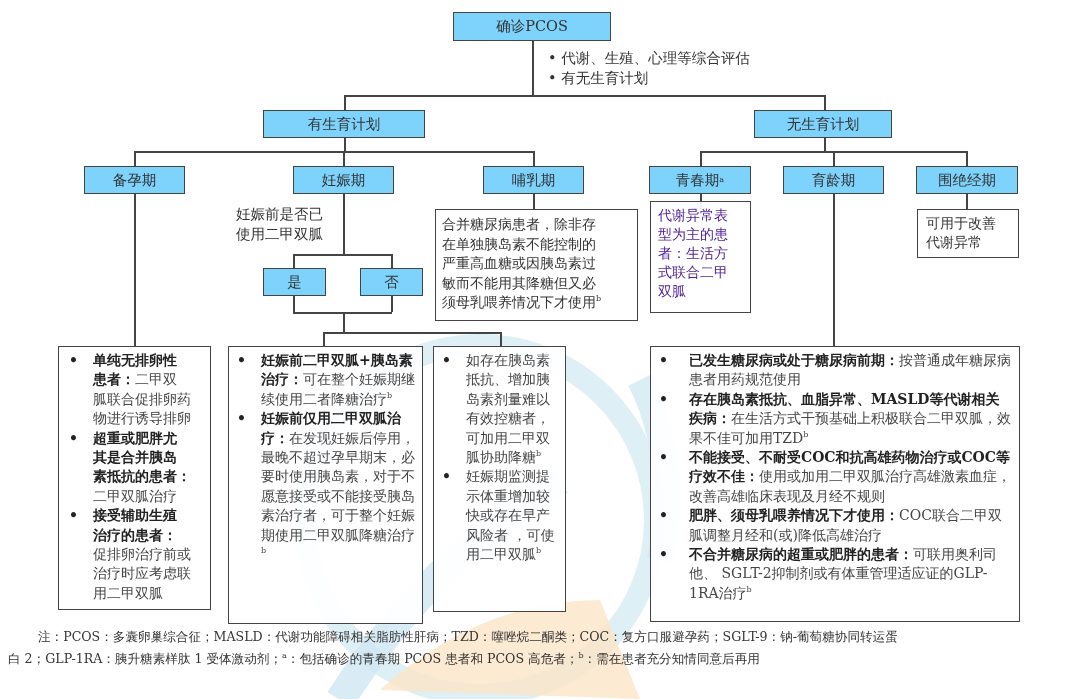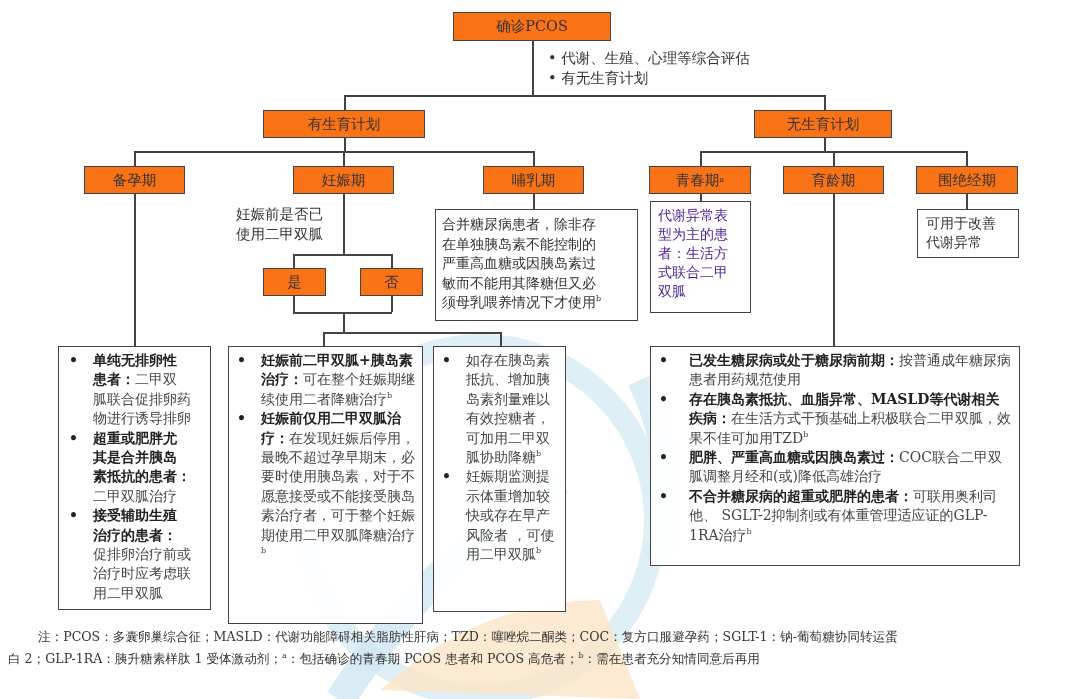--- a/index.html
+++ b/index.html
@@ -1,20 +1,20 @@
 <!DOCTYPE html>
 <html><head>
 <meta charset="utf-8">
 <style>
   * { box-sizing: border-box; margin: 0; padding: 0; }
   html, body { width: 1080px; height: 699px; background: #ffffff; overflow: hidden; }
   body { position: relative; font-family: "DejaVu Serif", "Liberation Serif", serif; color: #333; }
   .canvas { position: absolute; left: 0; top: 0; width: 1080px; height: 699px; }
   .wm { position: absolute; pointer-events: none; }
-  .box { position: absolute; border: 1.5px solid #444; background: #f97316; display: flex; align-items: center; justify-content: center; font-size: 14.5px; color: #333; }
+  .box { position: absolute; border: 1.5px solid #444; background: #7dd3fc; display: flex; align-items: center; justify-content: center; font-size: 14.5px; color: #333; }
   .line { position: absolute; background: #444; }
   .h { height: 1.5px; }
   .v { width: 1.5px; }
   .txt { position: absolute; font-size: 14px; line-height: 18px; color: #333; }
   .tbox { position: absolute; border: 1.5px solid #444; background: rgba(255,255,255,0.92); font-size: 13.6px; line-height: 19px; color: #444; padding: 7px 8px; }
   .blist { list-style: none; }
   .blist li { position: relative; padding-left: 36px; }
   .blist li::before { content: "•"; position: absolute; left: 6px; top: 0; color: #222; font-weight: bold; }
   .blist.narrow li { padding-left: 30px; }
   .b { font-weight: bold; color: #222; }
@@ -166,31 +166,32 @@
     </ul>
   </div>
 
   <div class="tbox" style="left:433px;top:346px;width:133px;height:266px;padding:4px 4px 4px 2px;font-size:14px;line-height:19.4px;">
     <ul class="blist narrow">
       <li><span>如存在胰岛素抵抗、增加胰岛素剂量难以有效控糖者，可加用二甲双胍协助降糖</span><sup>b</sup></li>
       <li><span>妊娠期监测提示体重增加较快或存在早产风险者 ，可使用二甲双胍</span><sup>b</sup></li>
     </ul>
   </div>
 
-  <div class="tbox" style="left:650px;top:346px;width:370px;height:220px;padding:4px 6px 4px 2px;font-size:14px;line-height:19.4px;">
+  <div class="tbox" style="left:650px;top:346px;width:370px;height:276px;padding:4px 6px 4px 2px;font-size:14px;line-height:19.4px;">
     <ul class="blist">
       <li><span class="b">已发生糖尿病或处于糖尿病前期：</span><span>按普通成年糖尿病患者用药规范使用</span></li>
       <li><span class="b">存在胰岛素抵抗、血脂异常、MASLD等代谢相关疾病：</span><span>在生活方式干预基础上积极联合二甲双胍，效果不佳可加用TZD</span><sup>b</sup></li>
-      <li><span class="b">肥胖、严重高血糖或因胰岛素过：</span><span>COC联合二甲双胍调整月经和(或)降低高雄治疗</span></li>
+      <li><span class="b">不能接受、不耐受COC和抗高雄药物治疗或COC等疗效不佳：</span><span>使用或加用二甲双胍治疗高雄激素血症，改善高雄临床表现及月经不规则</span></li>
+      <li><span class="b">肥胖、须母乳喂养情况下才使用：</span><span>COC联合二甲双胍调整月经和(或)降低高雄治疗</span></li>
       <li><span class="b">不合并糖尿病的超重或肥胖的患者：</span><span>可联用奥利司他、 SGLT-2抑制剂或有体重管理适应证的GLP-1RA治疗</span><sup>b</sup></li>
     </ul>
   </div>
 
   <div class="note" style="top:629px;padding-left:38px;">
-    <span>注：PCOS：多囊卵巢综合征；MASLD：代谢功能障碍相关脂肪性肝病；TZD：噻唑烷二酮类；COC：复方口服避孕药；SGLT-1：钠-葡萄糖协同转运蛋</span>
+    <span>注：PCOS：多囊卵巢综合征；MASLD：代谢功能障碍相关脂肪性肝病；TZD：噻唑烷二酮类；COC：复方口服避孕药；SGLT-9：钠-葡萄糖协同转运蛋</span>
   </div>
   <div class="note" style="top:651px;padding-left:8px;">
     <span>白 2；GLP-1RA：胰升糖素样肽 1 受体激动剂；</span><sup>a</sup><span>：包括确诊的青春期 PCOS 患者和 PCOS 高危者；</span><sup>b</sup><span>：需在患者充分知情同意后再用</span>
   </div>
   <div class="caption">
     <span>图 1</span>&nbsp;&nbsp;&nbsp;<span>二甲双胍在 PCOS 患者中应用的临床路径</span>
   </div>
 </div>
 
 </body></html>

